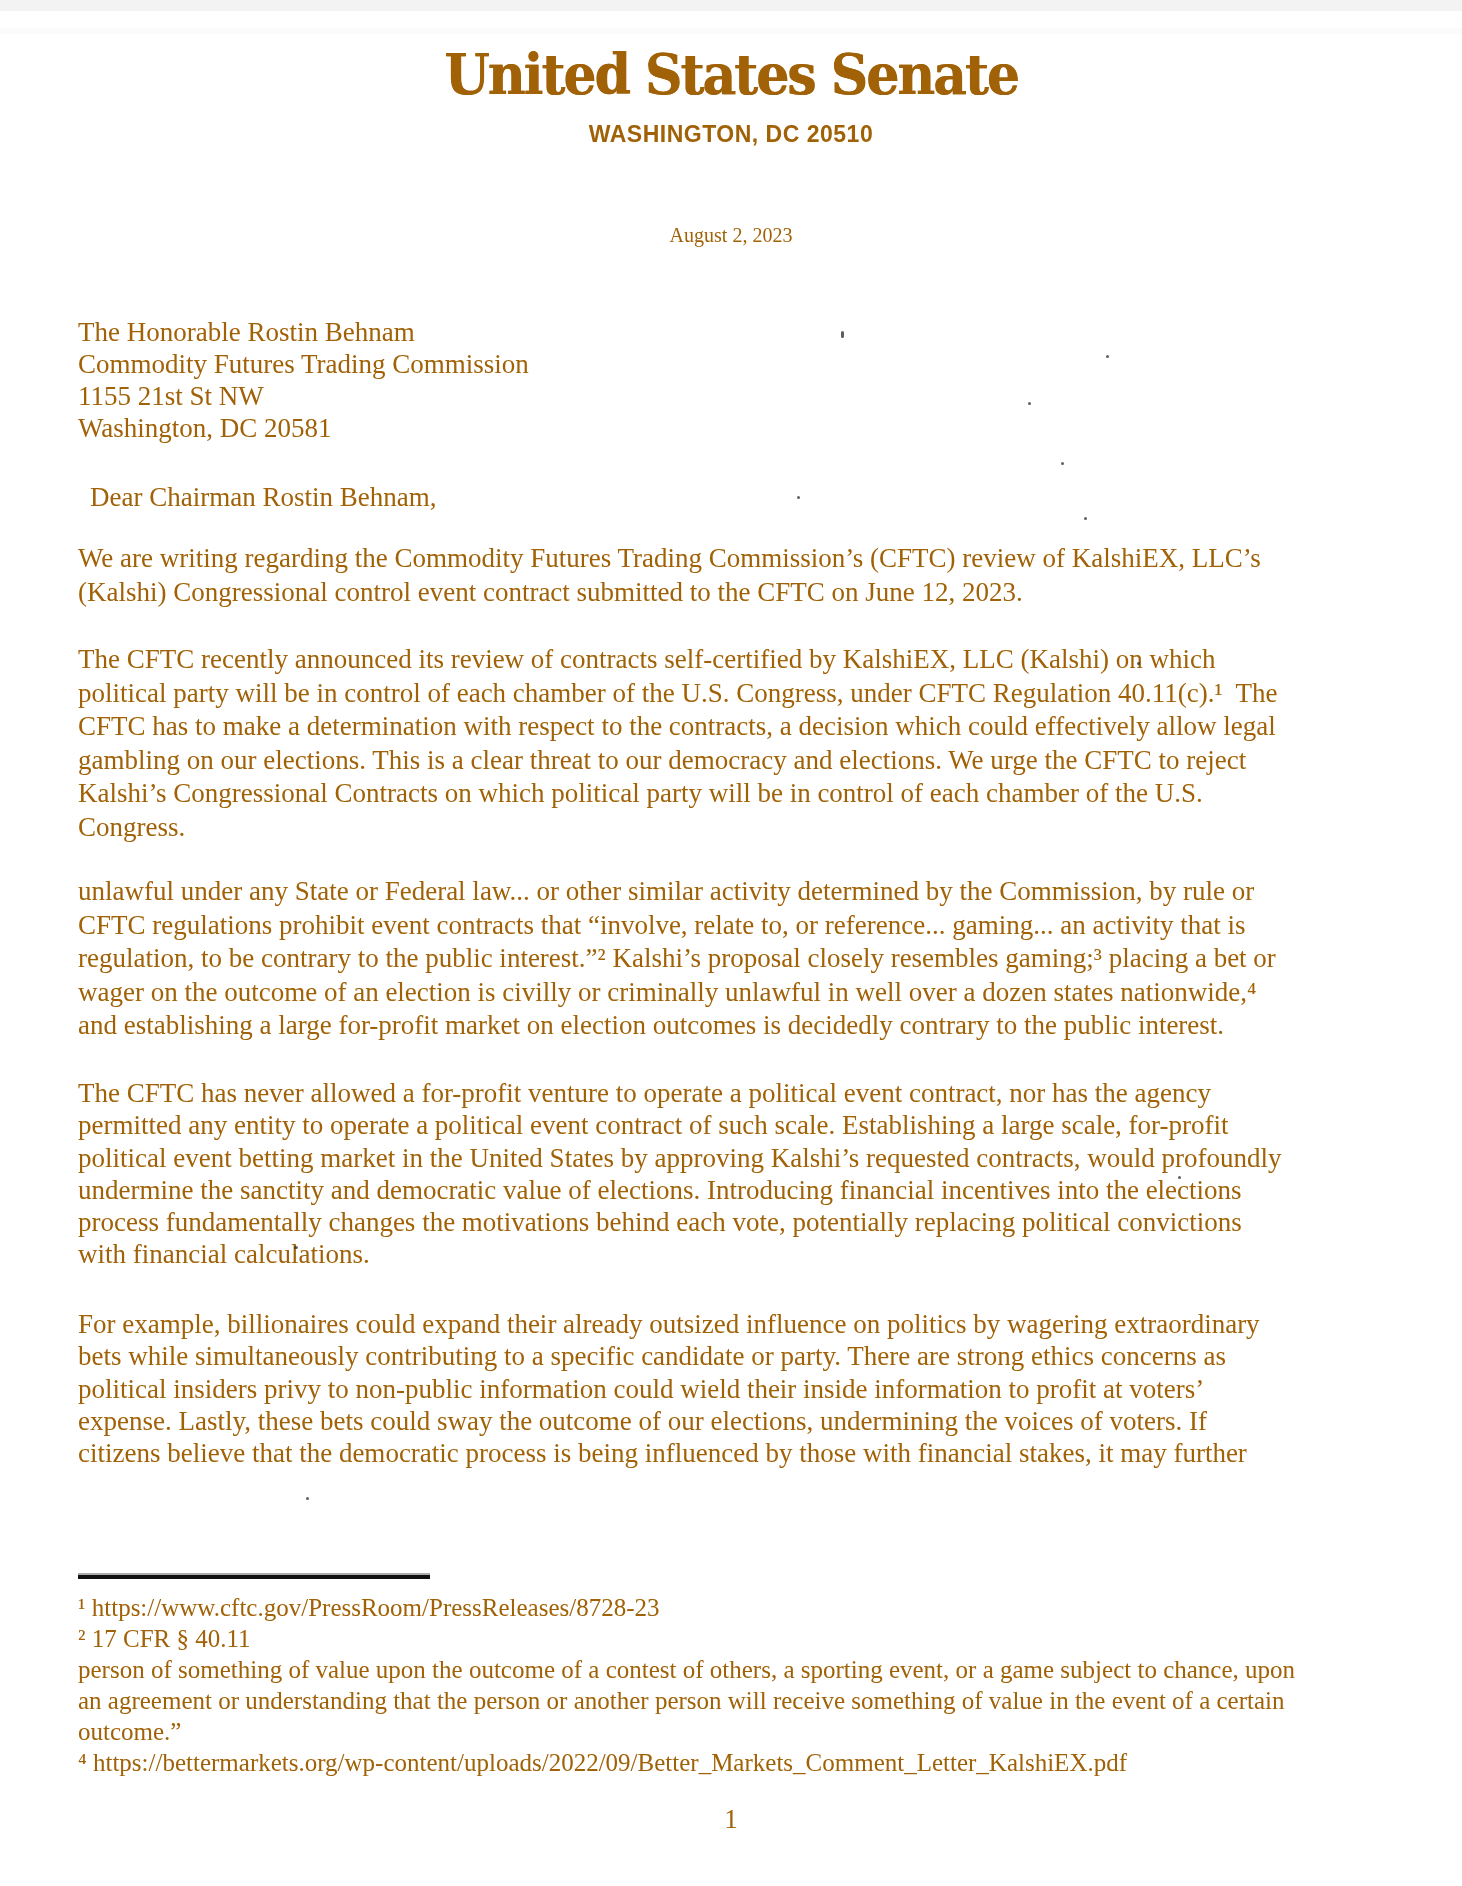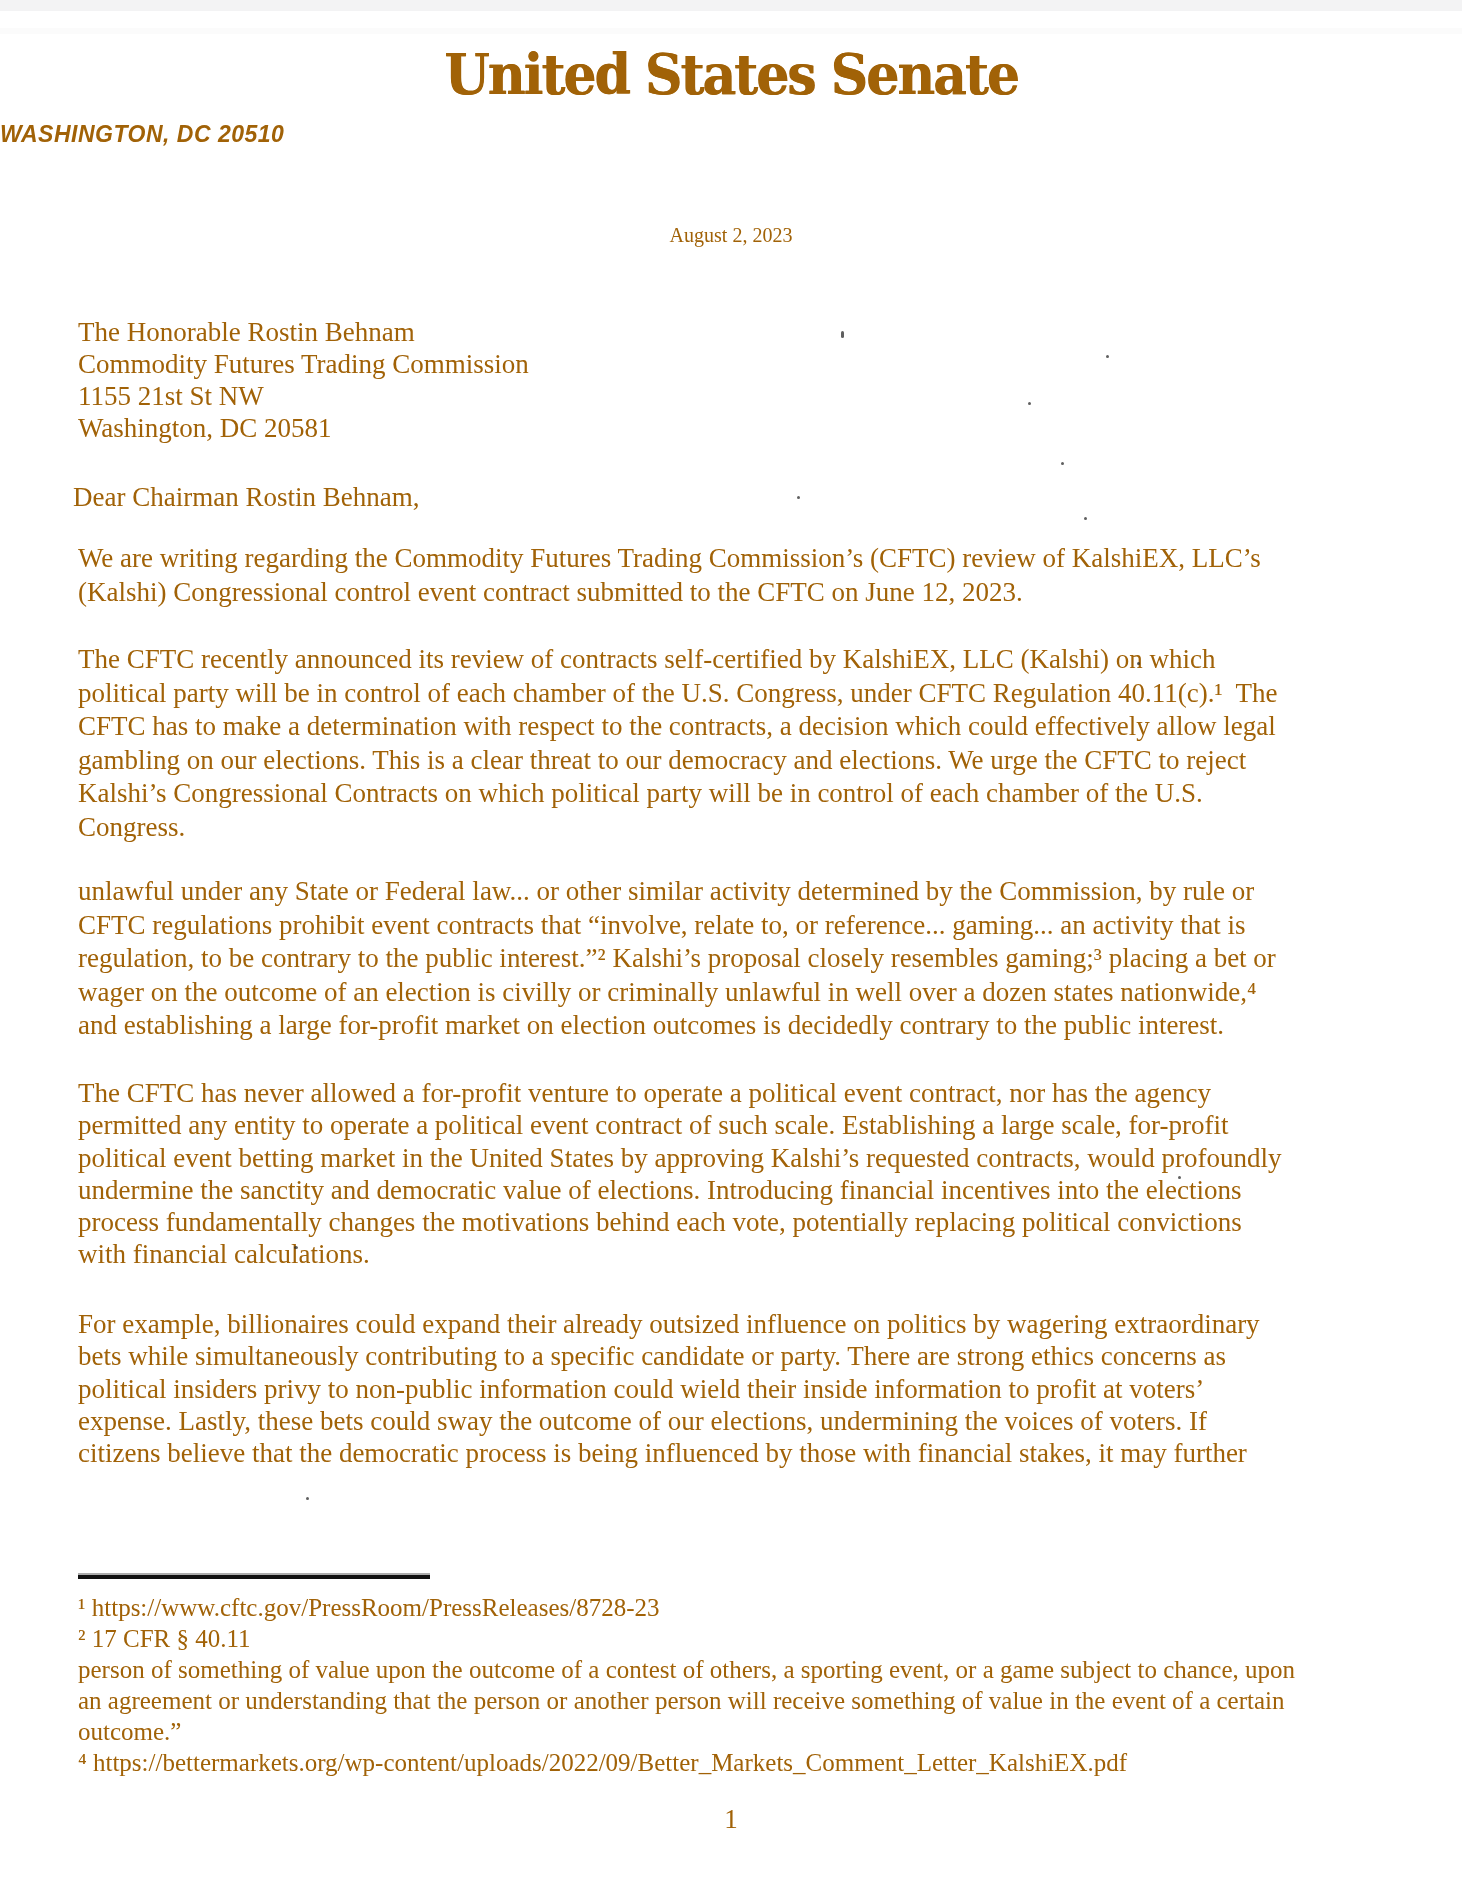--- a/index.html
+++ b/index.html
@@ -19,35 +19,34 @@
     text-align:center;
     font-family:"DejaVu Serif", serif;
     font-weight:bold;
     font-size:52px;
     letter-spacing:-2px;
     transform:scaleY(1.06);
     text-shadow:0.6px 0 0 currentColor;
   }
   .letter-city{
     position:absolute;left:0;right:0;top:121px;
-    text-align:left;
+    text-align:center;
     font-family:"Liberation Sans", sans-serif;
     font-weight:bold;
     font-size:23px;
     letter-spacing:0.5px;
-    font-style:italic;
   }
   .date-line{
     position:absolute;left:0;right:0;top:224px;
     text-align:center;
     font-size:20px;
   }
   .recipient{position:absolute;left:78px;top:316px;}
   .recipient .line{height:32px;line-height:32px;font-size:27px;white-space:pre;}
-  .salutation{position:absolute;left:73px;top:482px;font-size:27px;white-space:pre;}
+  .salutation{position:absolute;left:90px;top:482px;font-size:27px;white-space:pre;}
   .para{position:absolute;left:78px;}
   .para .line{height:33.5px;line-height:33.5px;font-size:27px;white-space:pre;}
   .para.tight .line{height:32.3px;line-height:32.3px;}
   .p1{top:542px;}
   .p2{top:643px;}
   .p3{top:875px;}
   .p4{top:1077px;}
   .p5{top:1308px;}
   .fn-sep{
     position:absolute;left:78px;top:1575px;width:352px;height:4px;

